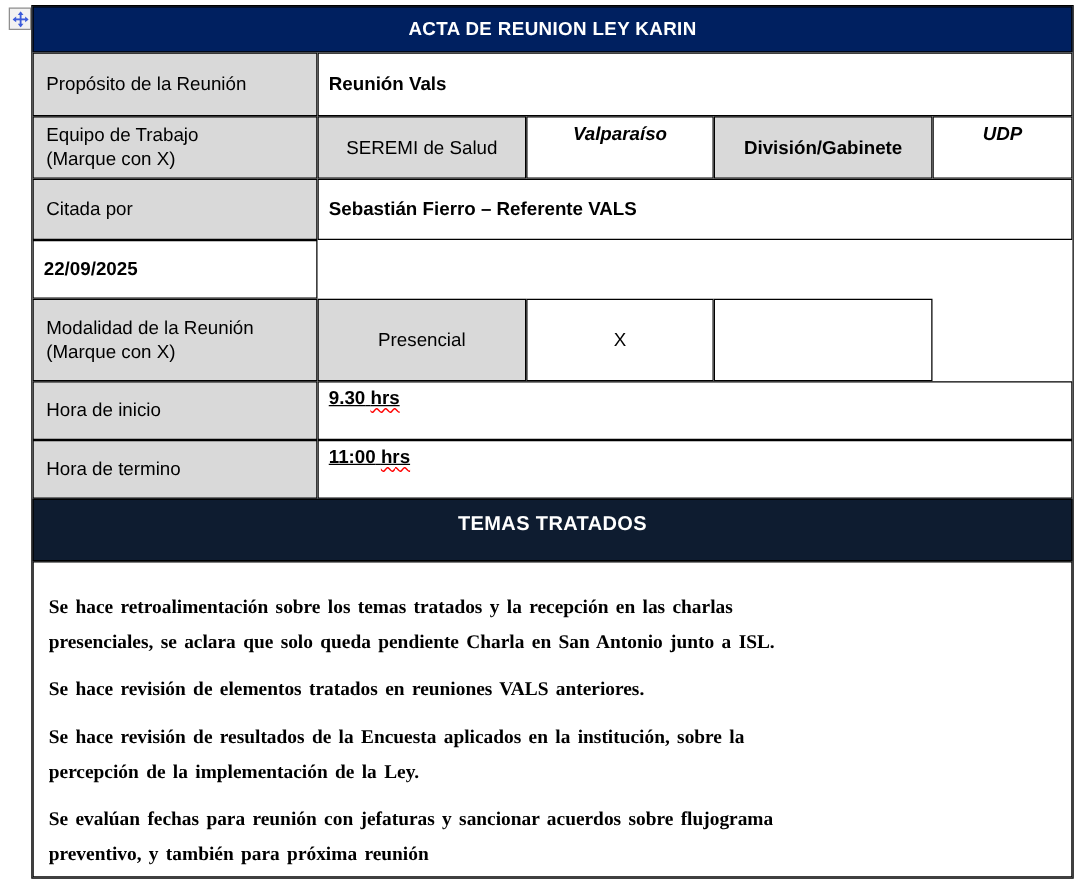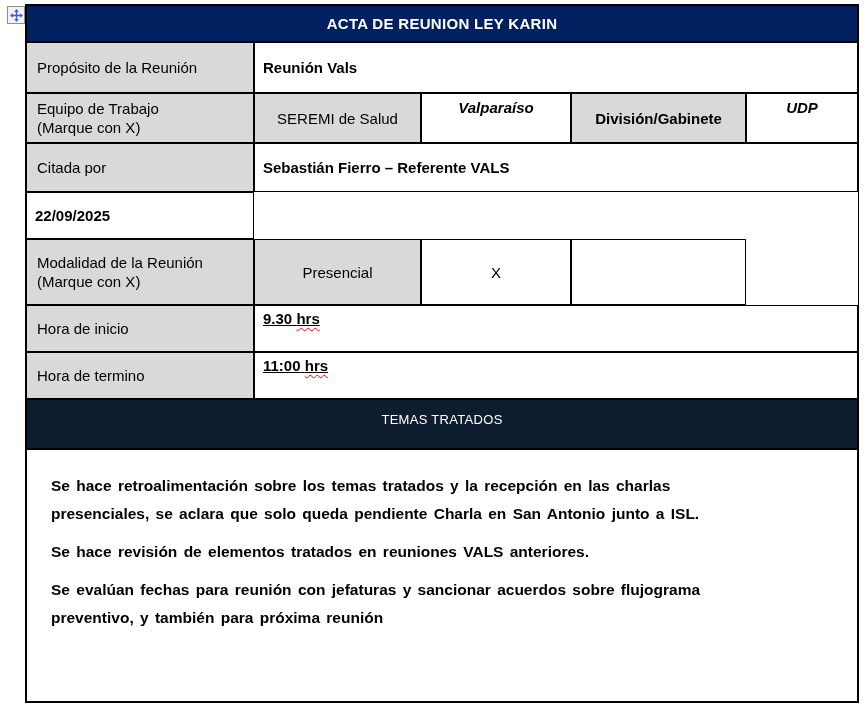--- a/index.html
+++ b/index.html
@@ -76,21 +76,21 @@
   .temas-row{height:50px;}
   .body-row{height:253px;}
 
   .title-cell{
     background:var(--title-bar);
     color:#fff;font-weight:bold;font-size:15px;letter-spacing:.3px;
     align-items:center;justify-content:center;
   }
   .temas-cell{
     background:var(--temas-bar);
-    color:#fff;font-weight:normal;font-size:13px;letter-spacing:.3px;
+    color:#fff;font-weight:bold;font-size:16px;letter-spacing:.3px;
     align-items:flex-start;justify-content:center;
     padding-top:10px;
   }
 
   .hora-value{align-items:flex-start;padding-top:3px;text-decoration:underline;}
   .squiggle{
     text-decoration-line:underline;
     text-decoration-style:wavy;
     text-decoration-color:var(--squiggle);
     text-decoration-thickness:1px;
@@ -98,21 +98,21 @@
   }
 
   .body-cell{
     display:block;
     padding:22px 45px 0 12px;
     font-weight:bold;
     font-size:15.5px;
     line-height:28px;
     word-spacing:2px;
   }
-  .body-cell p{white-space:pre-wrap;margin:0 0 10px 12px;}
+  .body-cell p{white-space:pre-wrap;margin:0 0 10px 0;font-family:Liberation Serif, serif;}
 </style>
 </head>
 <body>
 
 <div class="page">
 
   <div class="move-handle">
     <span style="display:flex;">
       <svg width="13" height="13" viewBox="0 0 16 16">
         <g fill="#3b5bdb">
@@ -180,19 +180,21 @@
 
     <div class="row cols-1 temas-row">
       <div class="cell temas-cell">TEMAS TRATADOS</div>
     </div>
 
     <div class="row cols-1 body-row">
       <div class="cell body-cell">
         <p>Se hace retroalimentación sobre los temas tratados y la recepción en las charlas
 presenciales, se aclara que solo queda pendiente Charla en San Antonio junto a ISL.</p>
         <p>Se hace revisión de elementos tratados en reuniones VALS anteriores.</p>
+        <p>Se hace revisión de resultados de la Encuesta aplicados en la institución, sobre la
+percepción de la implementación de la Ley.</p>
         <p>Se evalúan fechas para reunión con jefaturas y sancionar acuerdos sobre flujograma
 preventivo, y también para próxima reunión</p>
       </div>
     </div>
 
   </div>
 </div>
 
 </body></html>

